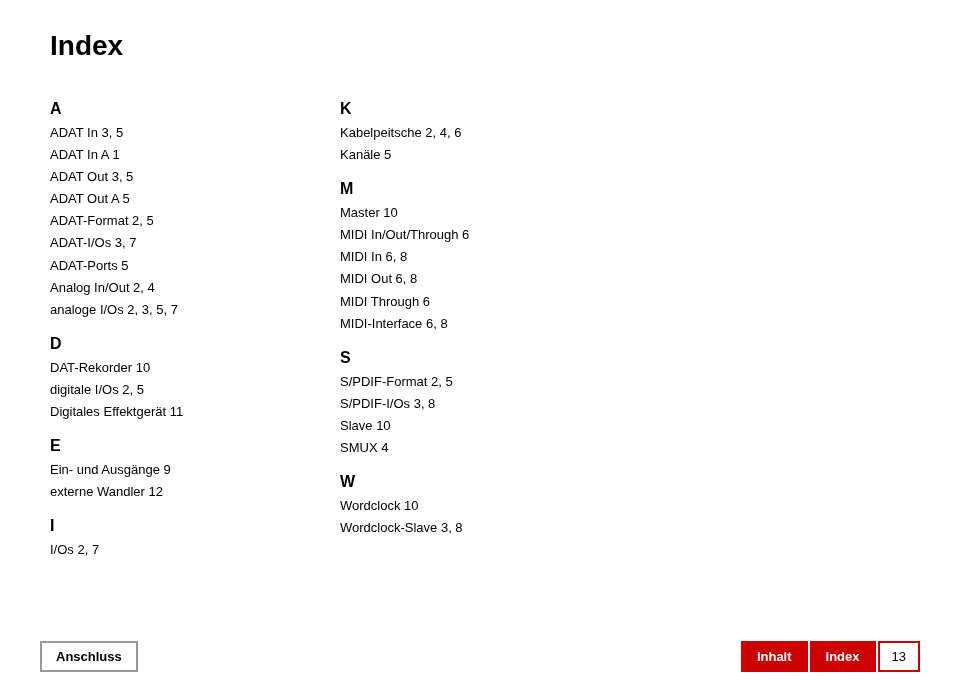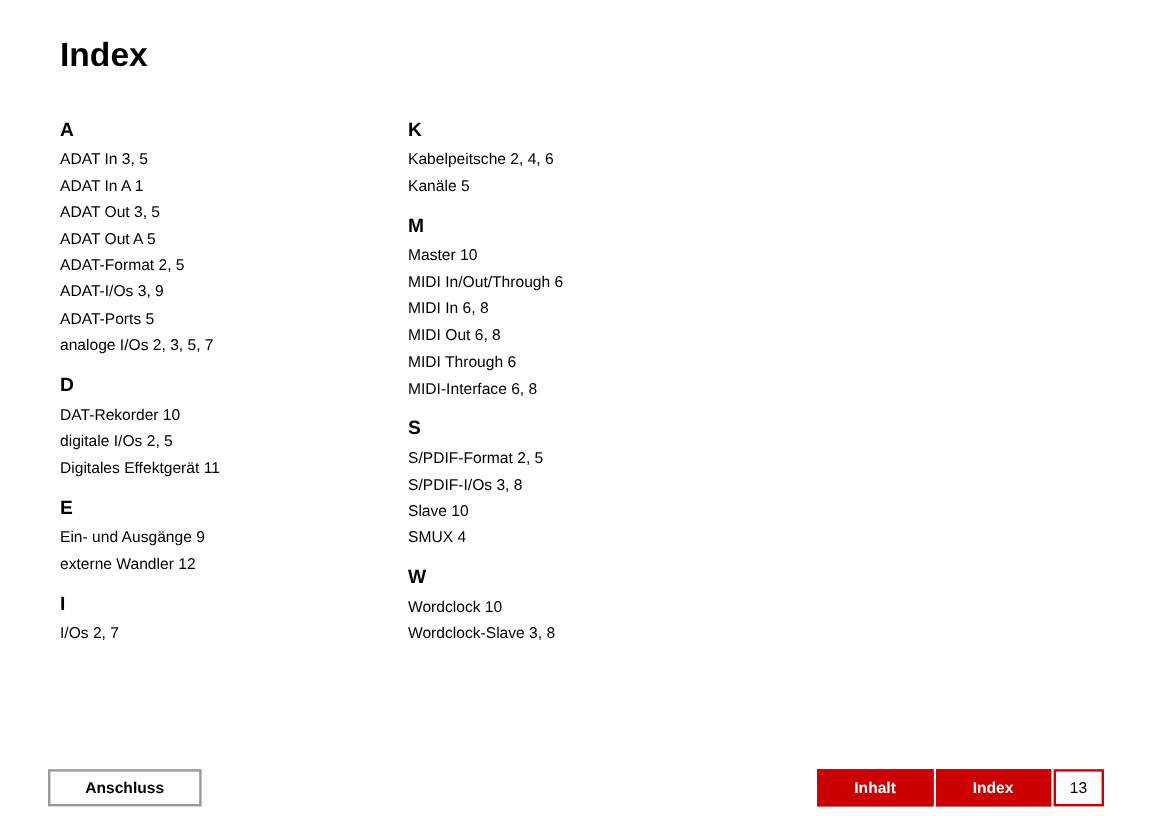--- a/index.html
+++ b/index.html
@@ -83,21 +83,21 @@
     }
 
     .footer-right {
       display: flex;
       align-items: center;
       gap: 2px;
       margin-left: 36px;
     }
 
     .footer-btn {
-      padding: 6px 29px;
+      padding: 6px 14px;
       font-size: 13px;
       font-weight: bold;
       border: 2px solid #cc0000;
       background: #cc0000;
       color: #fff;
       cursor: pointer;
       min-width: 60px;
       text-align: right;
     }
 
@@ -126,22 +126,23 @@
   <div class="page-title">Index</div>
 
   <div class="content-area">
     <div class="left-column" id="left-col">
         <div class="index-letter">A</div>
         <div class="index-entry">ADAT In  3, 5</div>
         <div class="index-entry">ADAT In A  1</div>
         <div class="index-entry">ADAT Out  3, 5</div>
         <div class="index-entry">ADAT Out A  5</div>
         <div class="index-entry">ADAT-Format  2, 5</div>
-        <div class="index-entry">ADAT-I/Os  3, 9</div>
+        <div class="index-entry">ADAT-I/Os  3, 7</div>
         <div class="index-entry">ADAT-Ports  5</div>
+        <div class="index-entry">Analog In/Out  2, 4</div>
         <div class="index-entry">analoge I/Os  2, 3, 5, 7</div>
         <div class="index-letter">D</div>
         <div class="index-entry">DAT-Rekorder  10</div>
         <div class="index-entry">digitale I/Os  2, 5</div>
         <div class="index-entry">Digitales Effektgerät  11</div>
         <div class="index-letter">E</div>
         <div class="index-entry">Ein- und Ausgänge  9</div>
         <div class="index-entry">externe Wandler  12</div>
         <div class="index-letter">I</div>
         <div class="index-entry">I/Os  2, 7</div>

